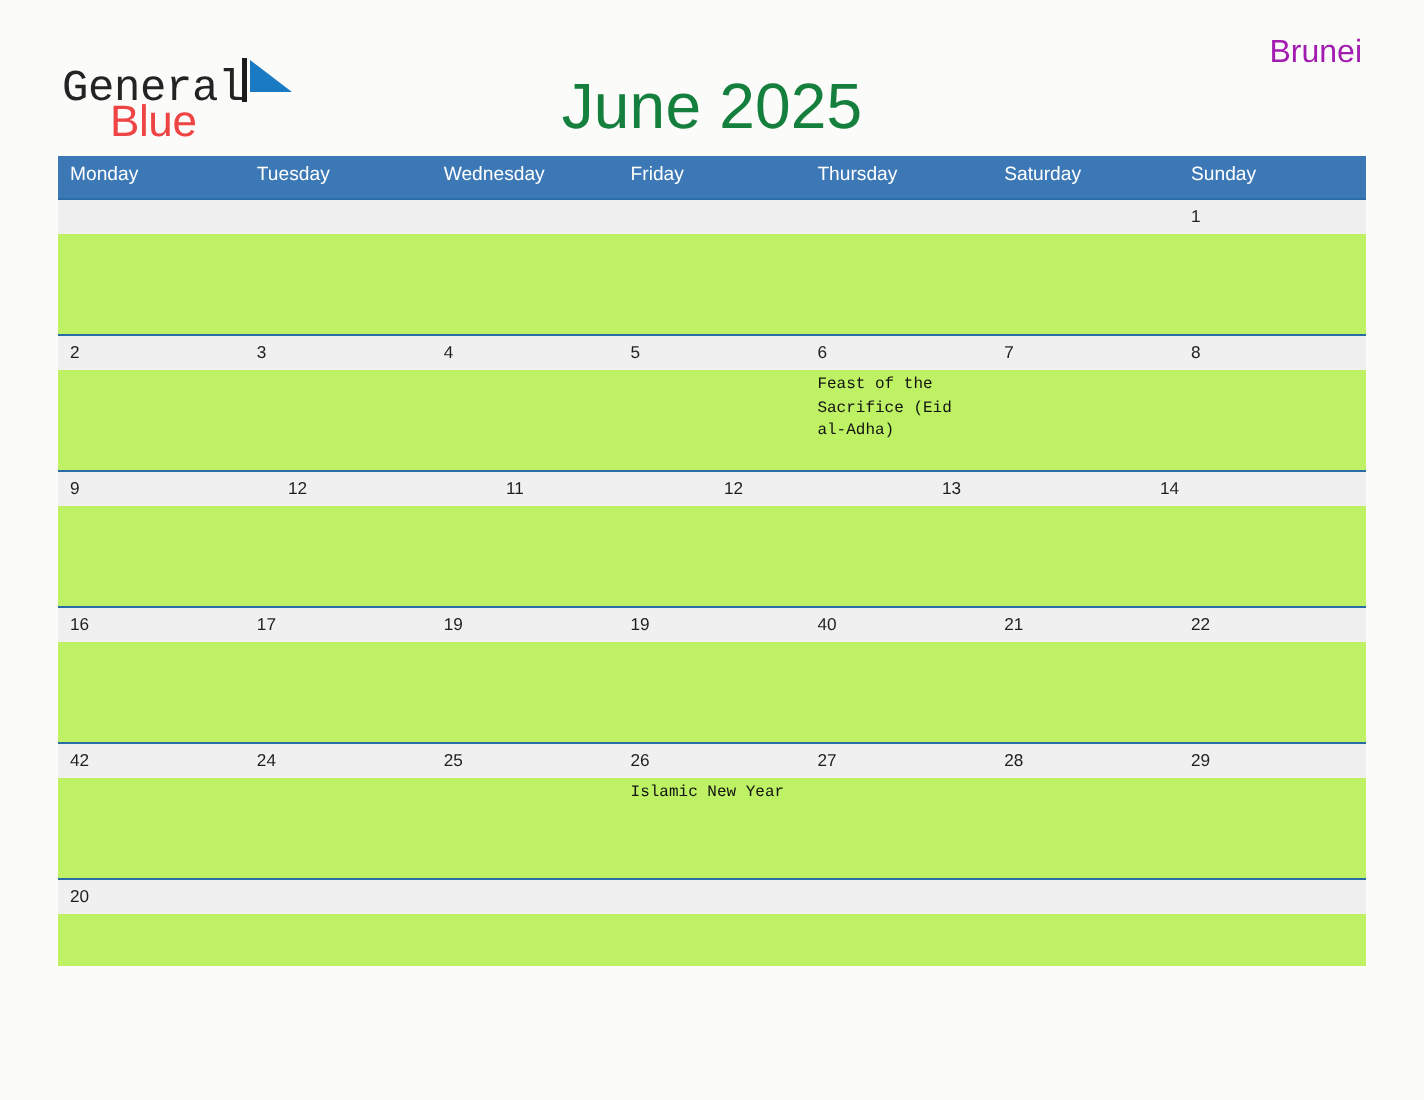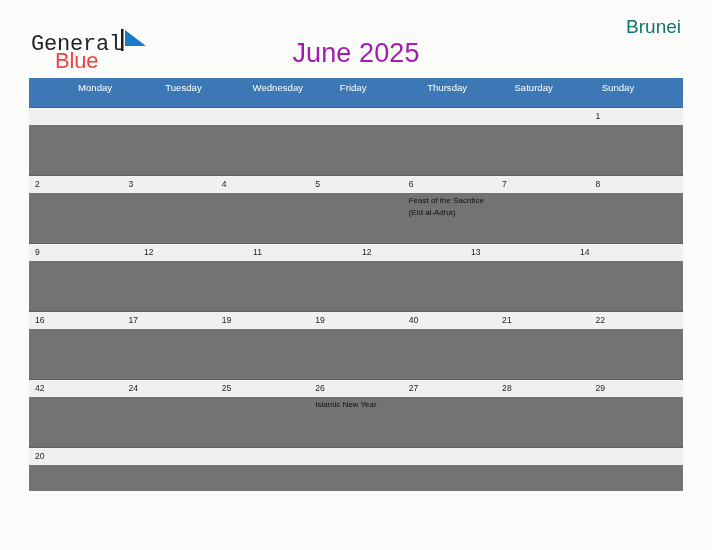--- a/index.html
+++ b/index.html
@@ -56,50 +56,49 @@
     display: block;
     font-size: 22px;
     color: #ef4444;
     margin-top: -6px;
     margin-left: 24px;
     letter-spacing: -0.2px;
   }
 
   .cal-title {
     text-align: center;
-    font-size: 27px;
+    font-size: 32px;
     font-weight: normal;
-    color: #a21caf;
+    color: #15803d;
     line-height: 54px;
     margin: 0;
     letter-spacing: 0.1px;
   }
 
   .country {
     position: absolute;
     right: 31px;
     top: 0;
     line-height: 54px;
-    font-size: 19px;
-    color: #0f766e;
+    font-size: 16px;
+    color: #a21caf;
   }
 
   
   .calendar {
     position: absolute;
     left: 29px;
     top: 78px;
     width: 654px;
   }
 
   .weekday-row {
     display: flex;
     background: #3b78b5;
-    height: 29px;
-    padding-left: 43px;
+    height: 21px;
   }
   .weekday {
     flex: 1 1 0;
     color: #ffffff;
     font-size: 9.6px;
     line-height: 19px;
     padding-left: 6px;
     box-sizing: border-box;
     white-space: nowrap;
     overflow: hidden;
@@ -124,21 +123,22 @@
     font-size: 8.6px;
     line-height: 17px;
     padding-left: 6px;
     box-sizing: border-box;
     color: #1e1e1e;
   }
 
   .event-strip {
     display: flex;
     min-height: 50px;
-    background: #737373;
+    background: #bef264;
+    font-family: Liberation Mono, monospace;
   }
   .event-cell {
     flex: 1 1 0;
     padding: 2px 4px 0 6px;
     box-sizing: border-box;
     font-size: 8px;
     line-height: 11.5px;
     color: #121212;
     word-wrap: break-word;
     overflow-wrap: break-word;

